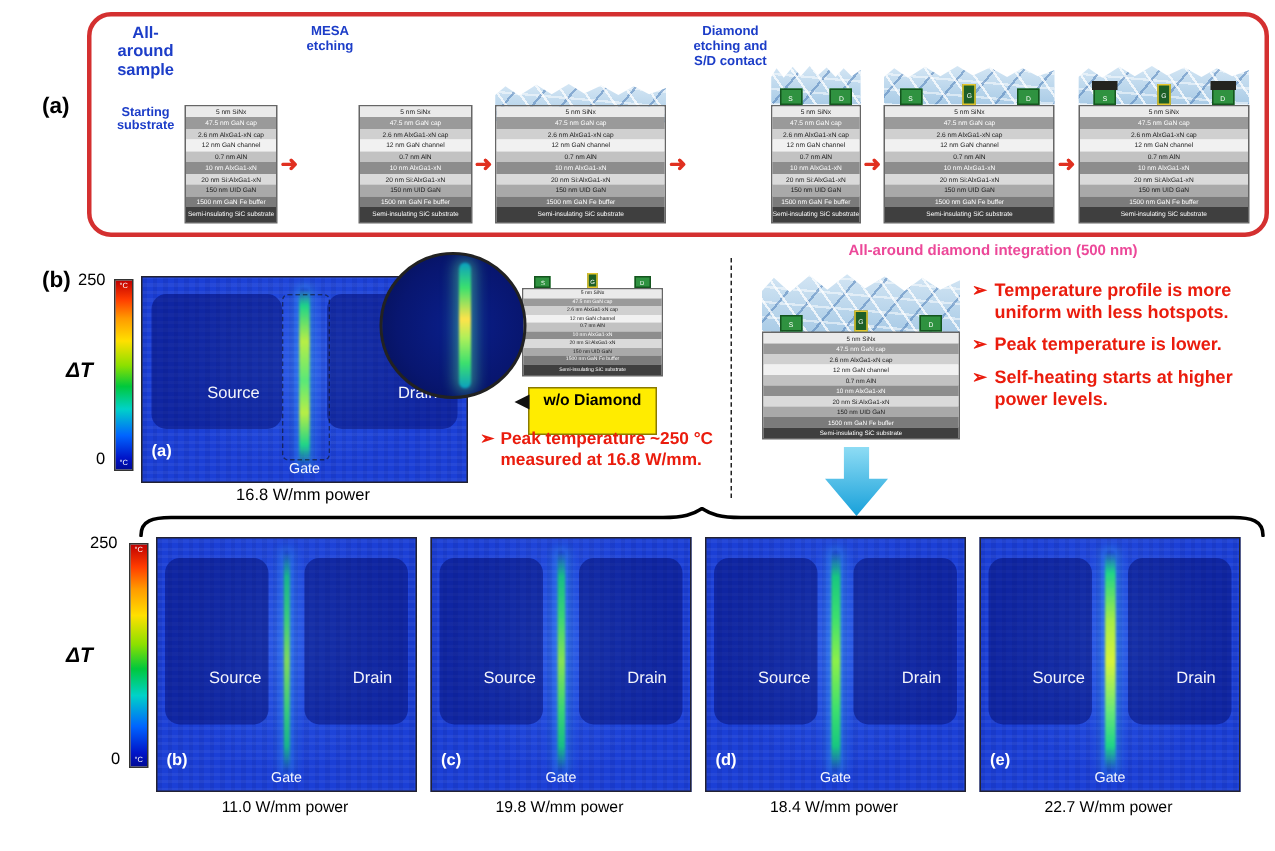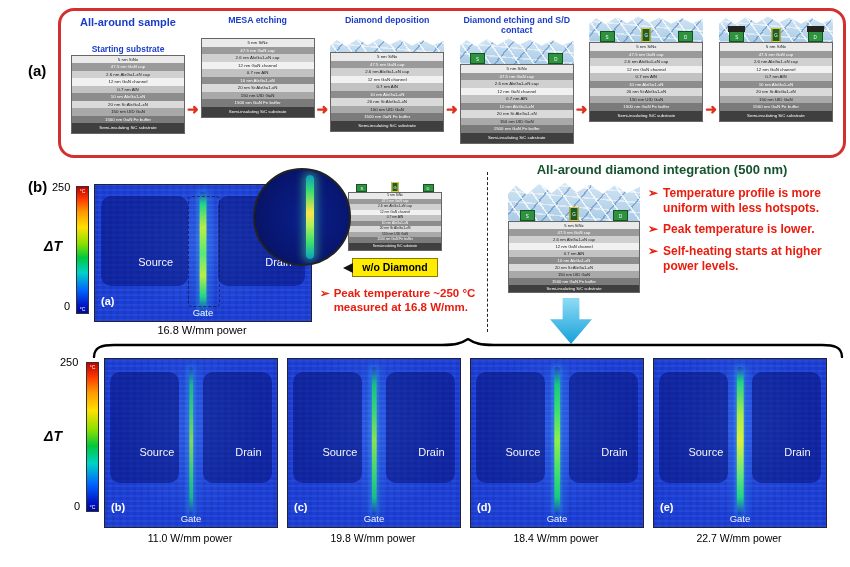--- a/index.html
+++ b/index.html
@@ -8,21 +8,21 @@
 
   
   .panel-letter{position:absolute;font-weight:bold;font-size:15px;color:#000;}
   #lab-a{left:28px;top:62px;}
   #lab-b{left:28px;top:178px;}
 
   
   .panel-a{position:absolute;left:58px;top:8px;width:788px;height:150px;box-sizing:border-box;
            border:3px solid #d43030;border-radius:16px;display:flex;justify-content:space-between;
            align-items:stretch;padding:5px 10px 6px;background:#fff;}
-  .step{width:114px;display:flex;flex-direction:column;justify-content:flex-start;}
+  .step{width:114px;display:flex;flex-direction:row;justify-content:flex-end;}
   .step-title{color:#1c3dc8;font-weight:bold;font-size:8.8px;line-height:1.12;text-align:center;min-height:22px;}
   .step.first .t-main{font-size:11px;display:block;}
   .step.first .t-sub{font-size:8.5px;font-weight:bold;display:block;margin-top:17px;}
   .sarrow{color:#e03020;font-weight:bold;font-size:14px;align-self:flex-end;margin-bottom:32px;}
 
   .device{display:flex;flex-direction:column;justify-content:flex-end;position:relative;width:100%;}
   .diamond{height:26px;position:relative;z-index:1;margin-bottom:-12px;
     background:
       repeating-linear-gradient(55deg, rgba(255,255,255,.75) 0 1.5px, transparent 1.5px 12px),
       repeating-linear-gradient(-50deg, rgba(70,120,180,.5) 0 1.5px, transparent 1.5px 15px),
@@ -92,32 +92,32 @@
   .dashed-roi{position:absolute;left:43%;top:8%;width:14%;height:80%;border:1.2px dashed rgba(15,15,15,.55);border-radius:4px;}
   #main-caption{position:absolute;left:122px;top:324px;width:160px;text-align:center;font-size:11px;color:#000;}
 
   .magnifier{position:absolute;left:253px;top:168px;width:94px;height:94px;border-radius:50%;
       border:2.5px solid #222;overflow:hidden;z-index:6;
       background:radial-gradient(circle at 55% 50%,#0a1f8c 0%,#081670 60%,#051050 100%);}
   .mstreak{position:absolute;left:54%;top:5%;width:8px;height:90%;border-radius:4px;filter:blur(.6px);
       box-shadow:0 0 9px 3px rgba(90,255,160,.45);
       background:linear-gradient(to bottom,#0aa0c0,#3ce06e 20%,#ffe34a 45%,#aef05a 60%,#3ce06e 80%,#0aa0c0);}
 
-  .wo-box{position:absolute;left:352px;top:258px;width:86px;height:19px;background:#ffec00;border:1px solid #8a7a00;
+  .wo-box{position:absolute;left:352px;top:258px;width:86px;height:32px;background:#ffec00;border:1px solid #8a7a00;
       box-sizing:border-box;font-weight:bold;font-size:10.5px;text-align:center;line-height:17px;color:#000;}
   .wo-box .tri{position:absolute;left:-10px;top:4px;width:0;height:0;border-right:10px solid #111;
       border-top:5px solid transparent;border-bottom:5px solid transparent;}
 
   .peak-note{position:absolute;left:320px;top:286px;width:178px;color:#ea1c0d;font-weight:bold;font-size:11.5px;
       line-height:1.22;display:flex;gap:4px;}
   .peak-note .mk{flex:0 0 auto;}
 
   .vdivider{position:absolute;left:487px;top:172px;height:160px;border-left:1.6px dashed #222;}
 
-  #right-title{position:absolute;left:494px;top:162px;width:336px;text-align:center;color:#14532d;font-weight:bold;font-size:13px;}
+  #right-title{position:absolute;left:494px;top:162px;width:336px;text-align:center;color:#ec4899;font-weight:bold;font-size:10px;}
 
   .bullets{position:absolute;left:648px;top:186px;width:198px;margin:0;padding:0;list-style:none;
       color:#ea1c0d;font-weight:bold;font-size:12px;line-height:1.22;}
   .bullets li{display:flex;gap:5px;margin-bottom:7px;}
   .bullets .mk{flex:0 0 auto;}
 
   .down-arrow{position:absolute;left:550px;top:298px;width:42px;height:46px;
       background:linear-gradient(180deg,#8edcf4,#17a0da);
       clip-path:polygon(30% 0,70% 0,70% 46%,100% 46%,50% 100%,0 46%,30% 46%);}
 
@@ -187,21 +187,20 @@
             <div class="layer i7">150 nm UID GaN</div>
             <div class="layer i8">1500 nm GaN Fe buffer</div>
             <div class="layer i9">Semi-insulating SiC substrate</div>
           </div>
       </div>
     </div>
 
     <span class="sarrow">➜</span>
 
     <div class="step">
-      <div class="step-title">Diamond deposition</div>
       <div class="device no-sd">
         <div class="diamond"></div>
         <div class="stack">
 
         <div class="layer i0">5 nm SiNx</div>
             <div class="layer i1">47.5 nm GaN cap</div>
             <div class="layer i2">2.6 nm AlxGa1-xN cap</div>
             <div class="layer i3">12 nm GaN channel</div>
             <div class="layer i4">0.7 nm AlN</div>
             <div class="layer i5">10 nm AlxGa1-xN</div>

